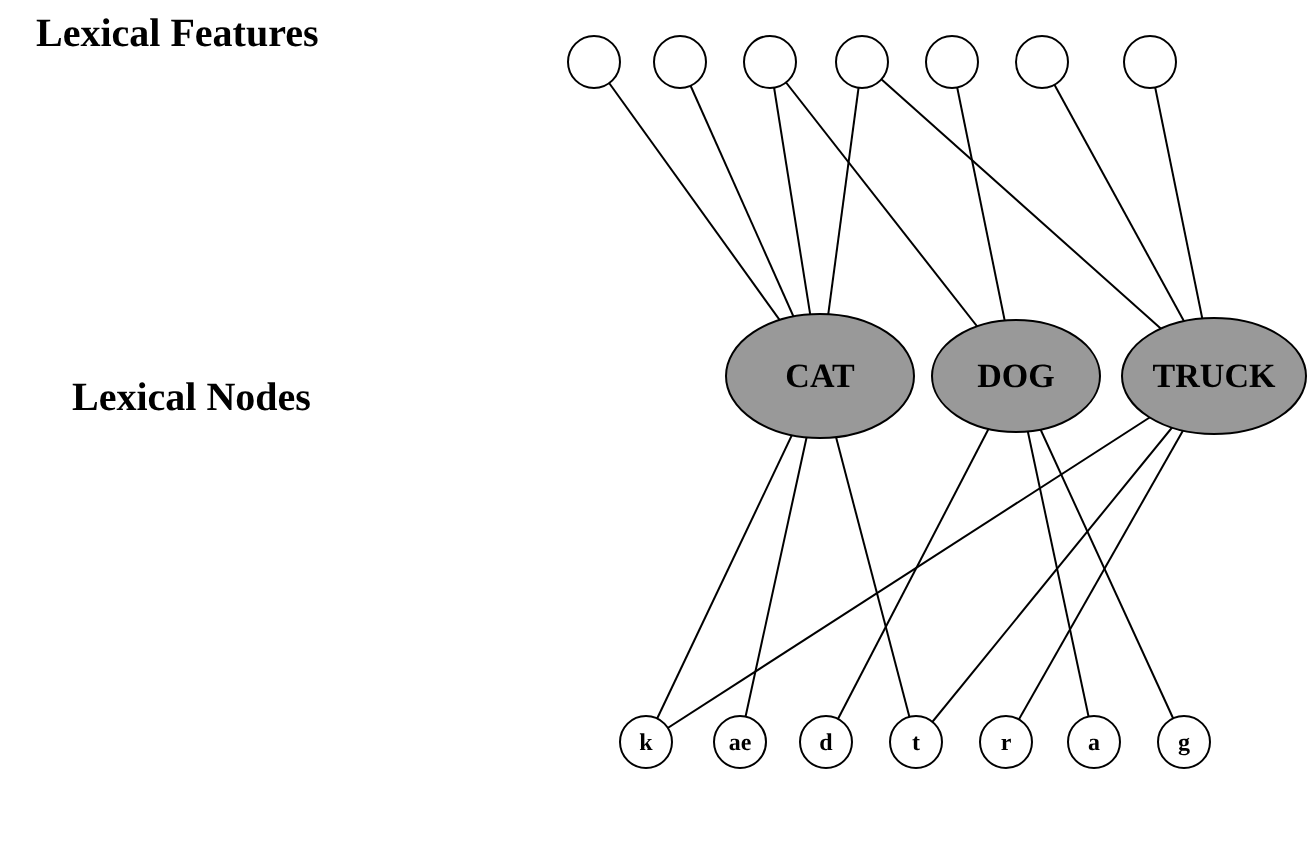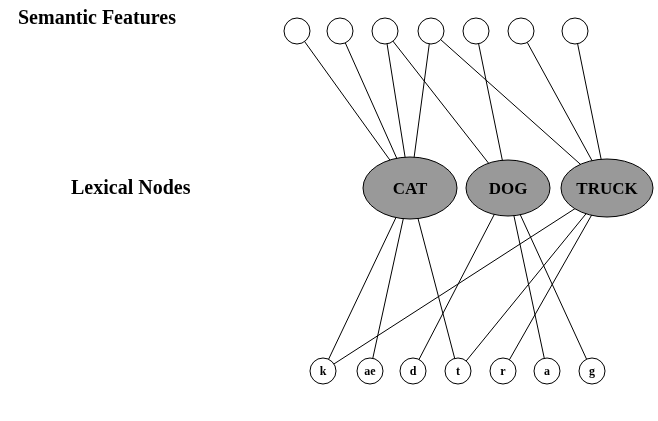--- a/index.html
+++ b/index.html
@@ -11,30 +11,30 @@
     overflow:hidden;
   }
   .layer-label{
     position:absolute;
     font-weight:bold;
     font-size:20px;
     color:#000000;
     white-space:nowrap;
   }
   #label-semantic{left:18px;top:6px;}
-  #label-lexical{left:36px;top:176px;margin-left:35px;}
+  #label-lexical{left:36px;top:188px;}
   #label-phonological{left:8px;top:358px;}
   svg{position:absolute;left:0;top:0;}
   text{font-family:"Liberation Serif", serif;font-weight:bold;}
 </style>
 </head>
 <body>
 
 <div id="canvas">
-  <div class="layer-label" id="label-semantic">Semantic Features</div>
+  <div class="layer-label" id="label-semantic">Lexical Features</div>
   <div class="layer-label" id="label-lexical">Lexical Nodes</div>
 
   <svg id="network" width="658" height="421" viewBox="0 0 658 421">
       <line x1="297" y1="31" x2="410" y2="188" stroke="#000000" stroke-width="1"></line>
       <line x1="340" y1="31" x2="410" y2="188" stroke="#000000" stroke-width="1"></line>
       <line x1="385" y1="31" x2="410" y2="188" stroke="#000000" stroke-width="1"></line>
       <line x1="431" y1="31" x2="410" y2="188" stroke="#000000" stroke-width="1"></line>
       <line x1="385" y1="31" x2="508" y2="188" stroke="#000000" stroke-width="1"></line>
       <line x1="476" y1="31" x2="508" y2="188" stroke="#000000" stroke-width="1"></line>
       <line x1="431" y1="31" x2="607" y2="188" stroke="#000000" stroke-width="1"></line>

